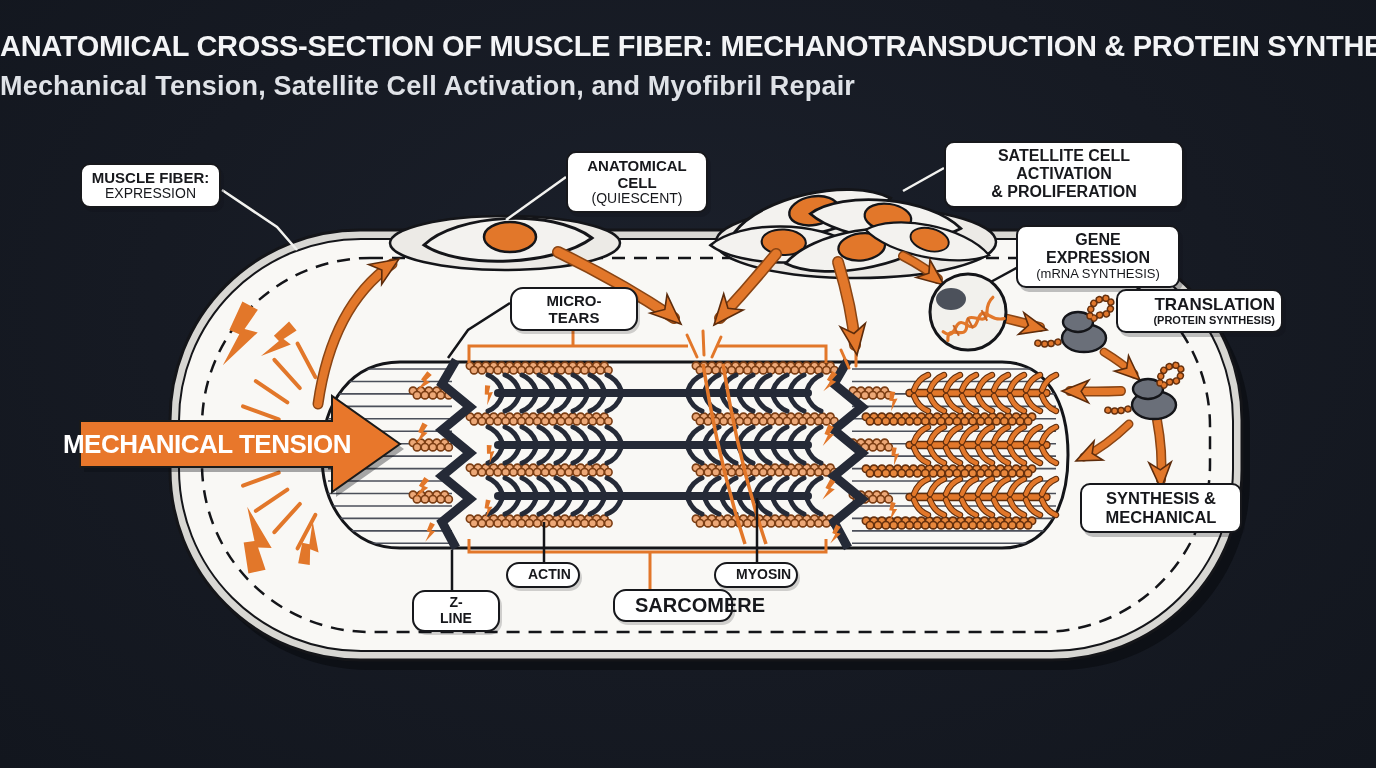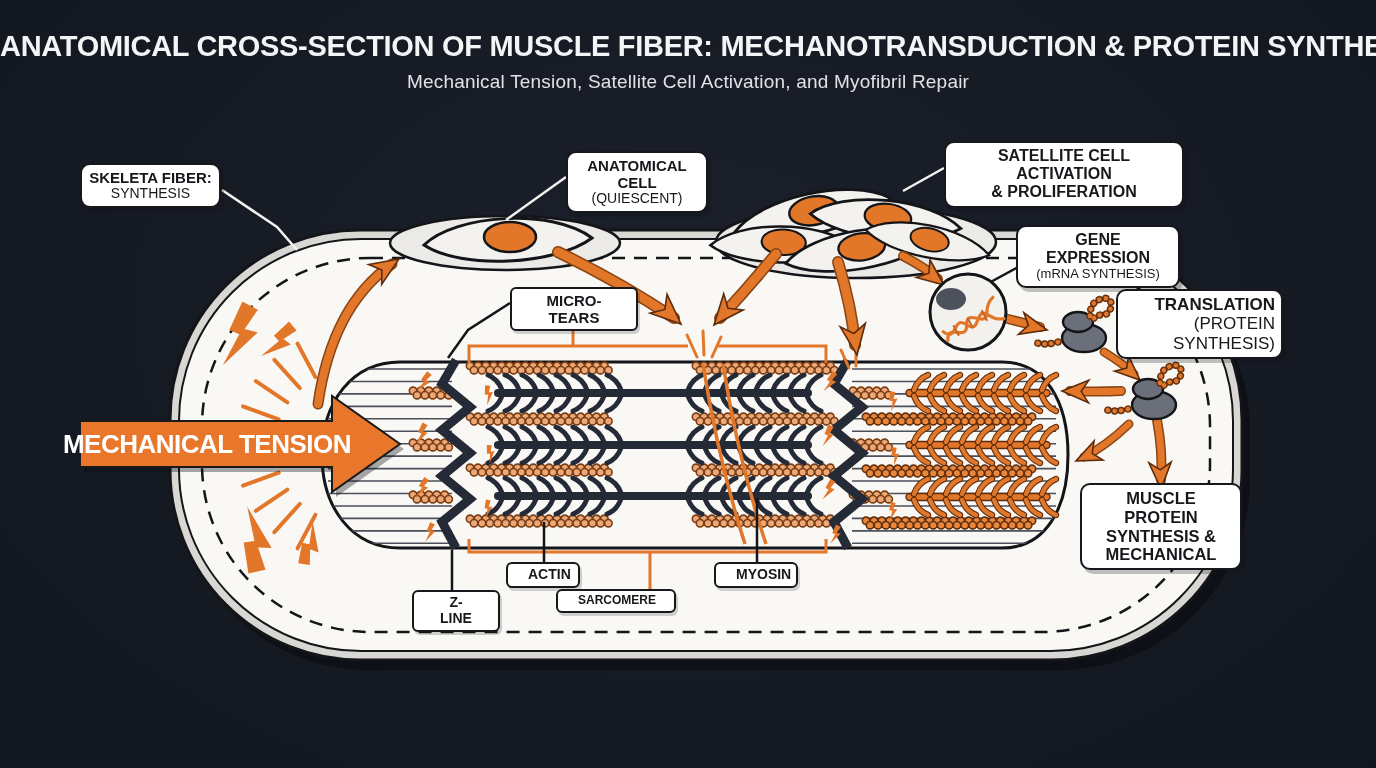--- a/index.html
+++ b/index.html
@@ -6,45 +6,45 @@
   #stage{
     position:relative;width:1376px;height:768px;overflow:hidden;
     background:radial-gradient(ellipse at 50% 40%, #1b202b 0%, #161a23 55%, #12161e 100%);
     font-family:"Liberation Sans",sans-serif;
   }
   .title{
     position:absolute;left:0;top:30px;width:100%;text-align:center;
     color:#f3f4f6;font-size:29px;font-weight:bold;letter-spacing:-0.3px;white-space:nowrap;
   }
   .subtitle{
-    position:absolute;left:0;top:71px;width:100%;text-align:center;
-    color:#dfe2e7;font-size:19px;font-weight:normal;letter-spacing:0.2px;
+    position:absolute;left:0;top:71px;width:100%;
+    color:#dfe2e7;font-size:27px;font-weight:bold;letter-spacing:0.2px;
   }
   svg{position:absolute;left:0;top:0;}
   .lbl{
     position:absolute;box-sizing:border-box;background:#ffffff;border:2.5px solid #17181c;
     border-radius:10px;padding:4px 6px;text-align:center;color:#17181c;font-weight:bold;
     line-height:1.14;box-shadow:3px 4px 0 rgba(15,17,24,.25);
   }
   .lbl .ln{display:block;}
   .lbl .l2{font-weight:normal;}
   .lbl-skeletal{left:80px;top:163px;width:141px;font-size:15px;}
   .lbl-quiescent{left:566px;top:151px;width:142px;font-size:15px;}
   .lbl-activation{left:944px;top:141px;width:240px;font-size:16px;}
   .lbl-gene{left:1016px;top:225px;width:164px;font-size:16px;}
   .lbl-gene .l2{font-size:13px;}
   .lbl-quiescent .l2,.lbl-skeletal .l2{font-size:14px;}
   .lbl-translation{left:1116px;top:289px;width:167px;font-size:17px;text-align:right;}
-  .lbl-translation .l2{font-size:17px;}
+  .lbl-translation .l2{font-size:11px;font-weight:bold;}
   .lbl-muscle{left:1080px;top:483px;width:162px;font-size:16.5px;}
-  .sm{border-width:2px;border-radius:6px;padding:3px 20px;box-shadow:2px 3px 0 rgba(15,17,24,.18);}
+  .sm{border-width:2px;border-radius:13px;padding:3px 20px;box-shadow:2px 3px 0 rgba(15,17,24,.18);}
   .lbl-micro{left:510px;top:287px;width:128px;font-size:15px;}
   .lbl-z{left:412px;top:590px;width:88px;font-size:14px;}
   .lbl-actin{left:506px;top:562px;width:74px;font-size:14px;}
-  .lbl-sarc{left:556px;top:589px;width:120px;font-size:12px;}
+  .lbl-sarc{left:613px;top:589px;width:120px;font-size:20px;}
   .lbl-myosin{left:714px;top:562px;width:84px;font-size:14px;text-align:right;}
 </style>
 </head>
 <body>
 
 <div id="stage">
 
   <svg id="art" width="1376" height="768" viewBox="0 0 1376 768">
     <defs>
       <path id="boltP" d="M7,0 L18,4 L11,18 L20,19 L0,44 L8,22 L1,20 Z"></path>
@@ -520,41 +520,40 @@
       <polygon points="84,426 336,426 336,401 404,449 336,497 336,472 84,472" fill="rgba(10,12,16,.35)"></polygon>
       <polygon points="80,421 332,421 332,396 400,444 332,492 332,467 80,467" fill="#e8772b" stroke="#1a1a1a" stroke-width="2"></polygon>
       <text x="207" y="453" text-anchor="middle" fill="#ffffff" font-size="26" font-weight="bold" letter-spacing="-0.5">MECHANICAL TENSION</text>
     </g>
   </svg>
 
   <div class="title">ANATOMICAL CROSS-SECTION OF MUSCLE FIBER: MECHANOTRANSDUCTION &amp; PROTEIN SYNTHESIS</div>
   <div class="subtitle">Mechanical Tension, Satellite Cell Activation, and Myofibril Repair</div>
 
   <div class="lbl lbl-skeletal">
-    <span class="ln">SKELETA FIBER:</span>
-    <span class="ln l2">SYNTHESIS</span>
+    <span class="ln">MUSCLE FIBER:</span>
+    <span class="ln l2">EXPRESSION</span>
   </div>
   <div class="lbl lbl-quiescent">
     <span class="ln">ANATOMICAL CELL</span>
     <span class="ln l2">(QUIESCENT)</span>
   </div>
   <div class="lbl lbl-gene">
     <span class="ln">GENE EXPRESSION</span>
     <span class="ln l2">(mRNA SYNTHESIS)</span>
   </div>
   <div class="lbl lbl-activation">
     <span class="ln">SATELLITE CELL ACTIVATION</span>
     <span class="ln">&amp; PROLIFERATION</span>
   </div>
   <div class="lbl lbl-translation">
     <span class="ln">TRANSLATION</span>
     <span class="ln l2">(PROTEIN SYNTHESIS)</span>
   </div>
   <div class="lbl lbl-muscle">
-    <span class="ln">MUSCLE PROTEIN</span>
     <span class="ln">SYNTHESIS &amp;</span>
     <span class="ln">MECHANICAL</span>
   </div>
   <div class="lbl sm lbl-micro">
     <span class="ln">MICRO-TEARS</span>
   </div>
   <div class="lbl sm lbl-z">
     <span class="ln">Z-LINE</span>
   </div>
   <div class="lbl sm lbl-actin">

